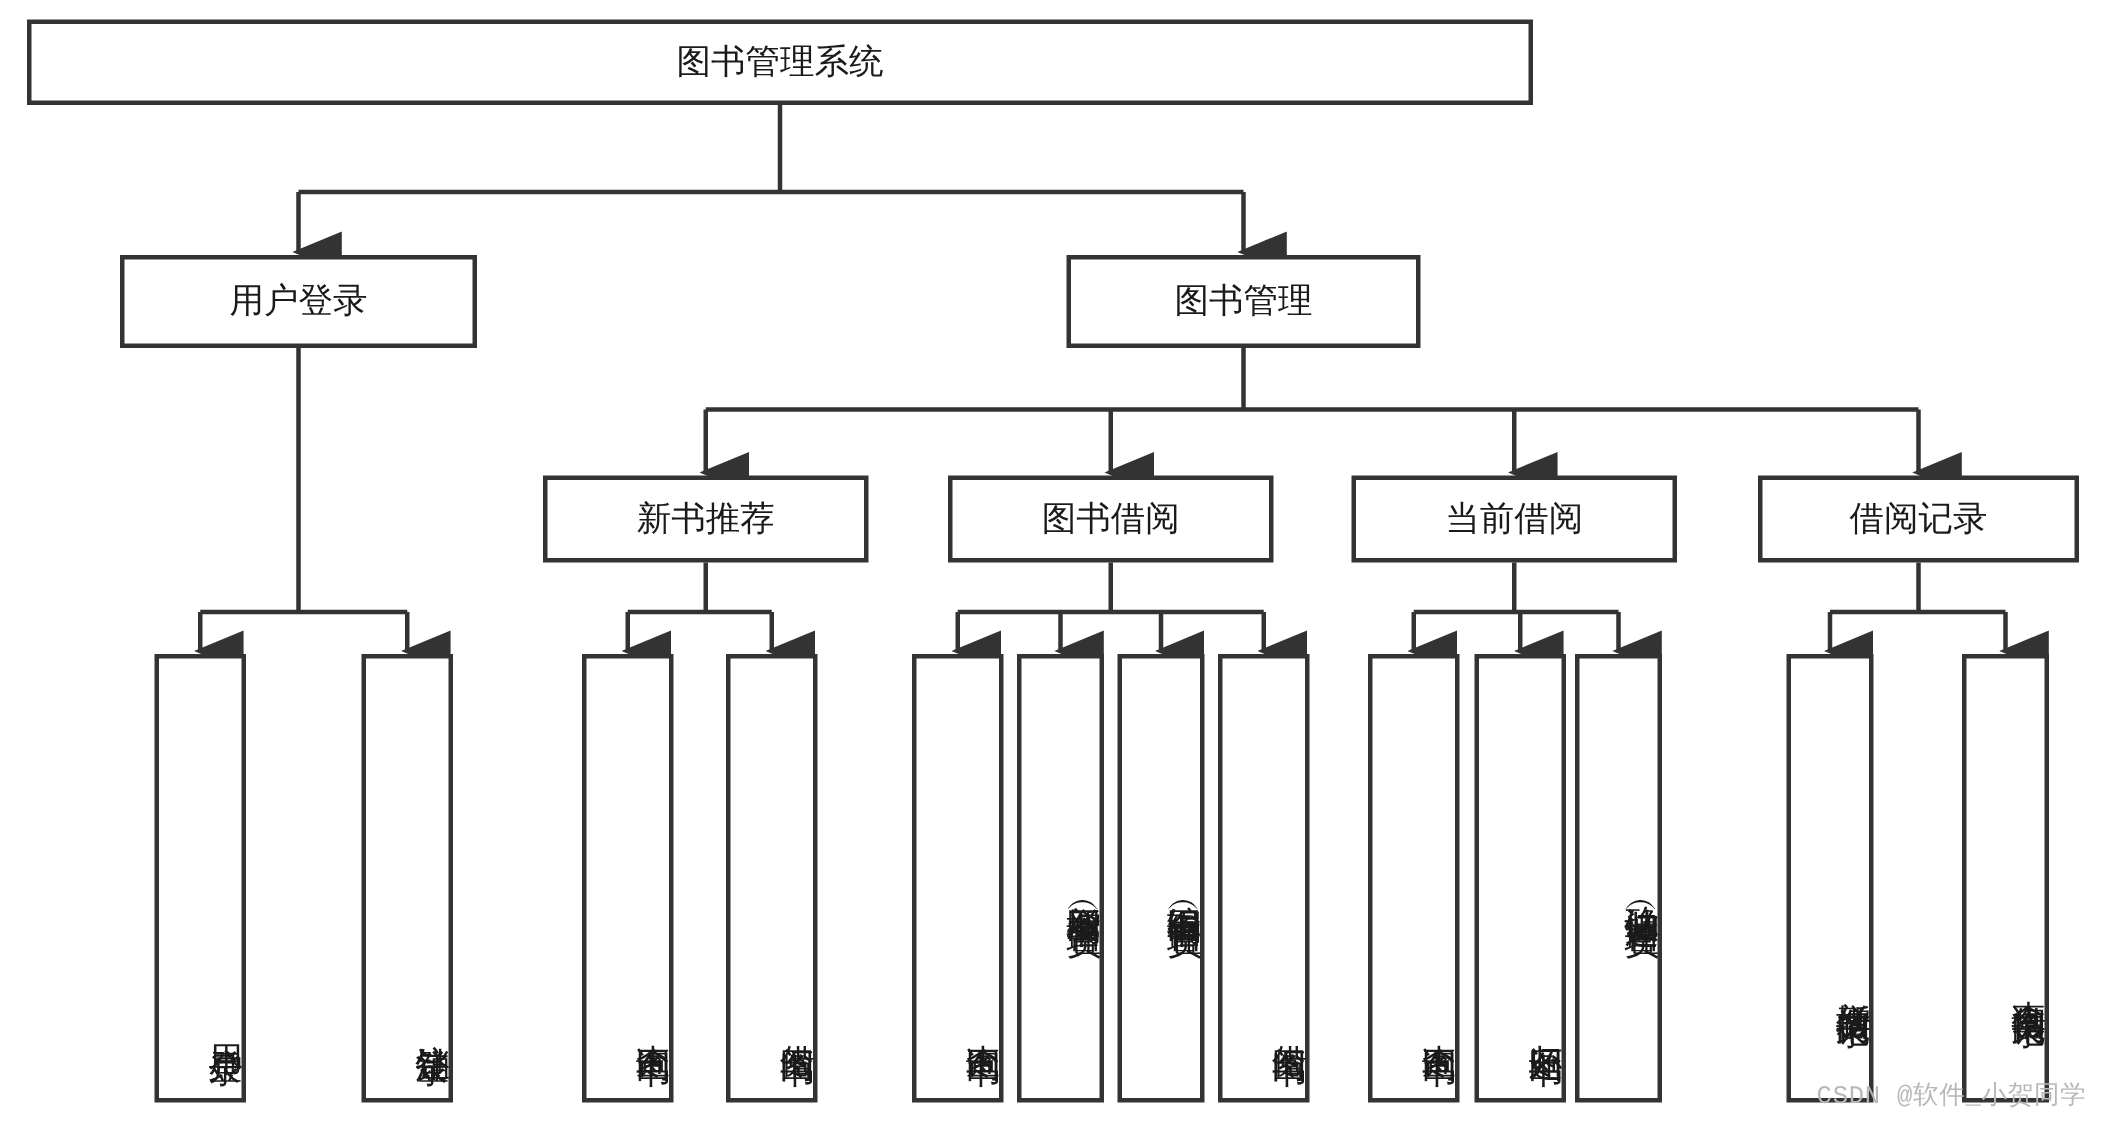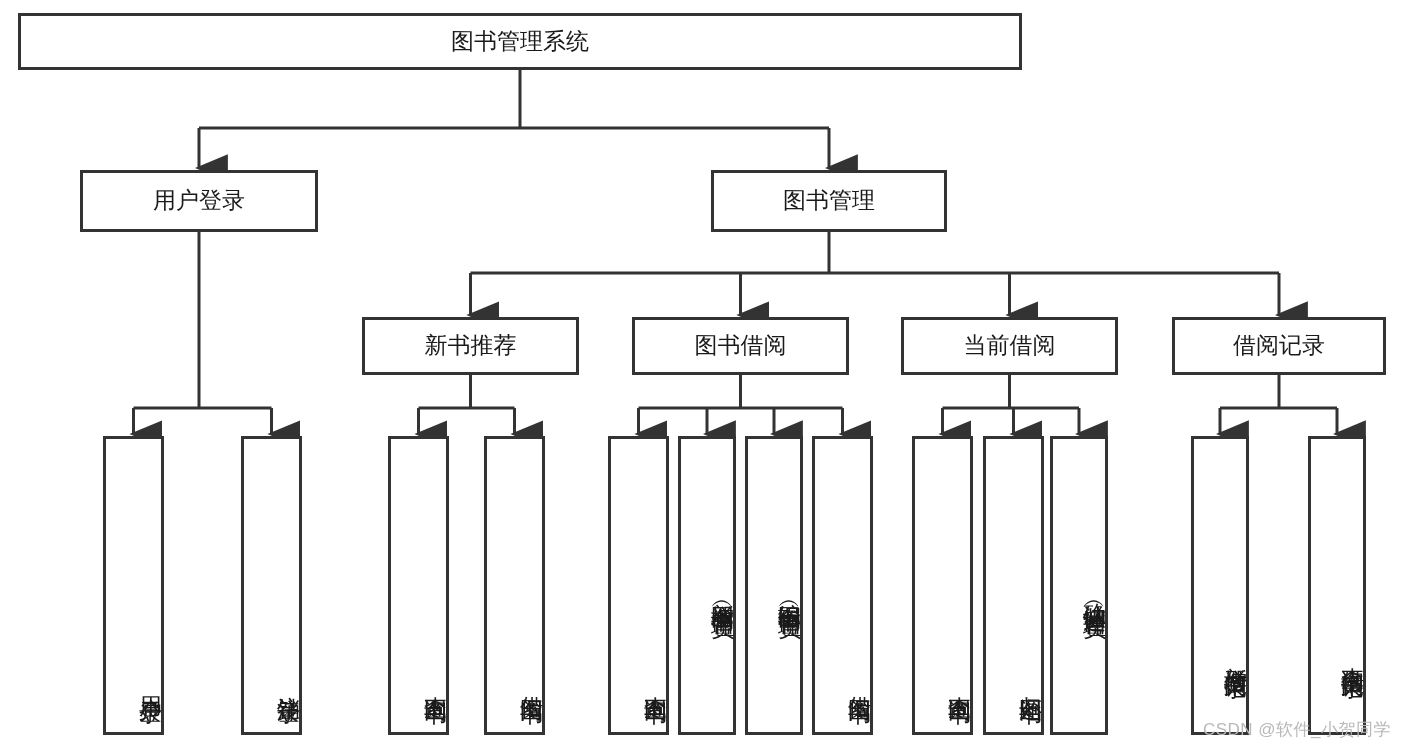--- a/index.html
+++ b/index.html
@@ -60,21 +60,21 @@
     white-space: nowrap;
     pointer-events: none;
   }
   .watermark {
     position: absolute;
     right: 14px;
     bottom: 6px;
     font-size: 17px;
     color: #b8b8b8;
     letter-spacing: 0.5px;
-    font-family: Liberation Sans, sans-serif;
+    font-family: Liberation Mono, monospace;
     white-space: nowrap;
   }
 </style>
 </head>
 <body>
 
 <div id="diagram-root">
 
   <svg class="flow" viewBox="0 0 1405 747">
     <defs>

